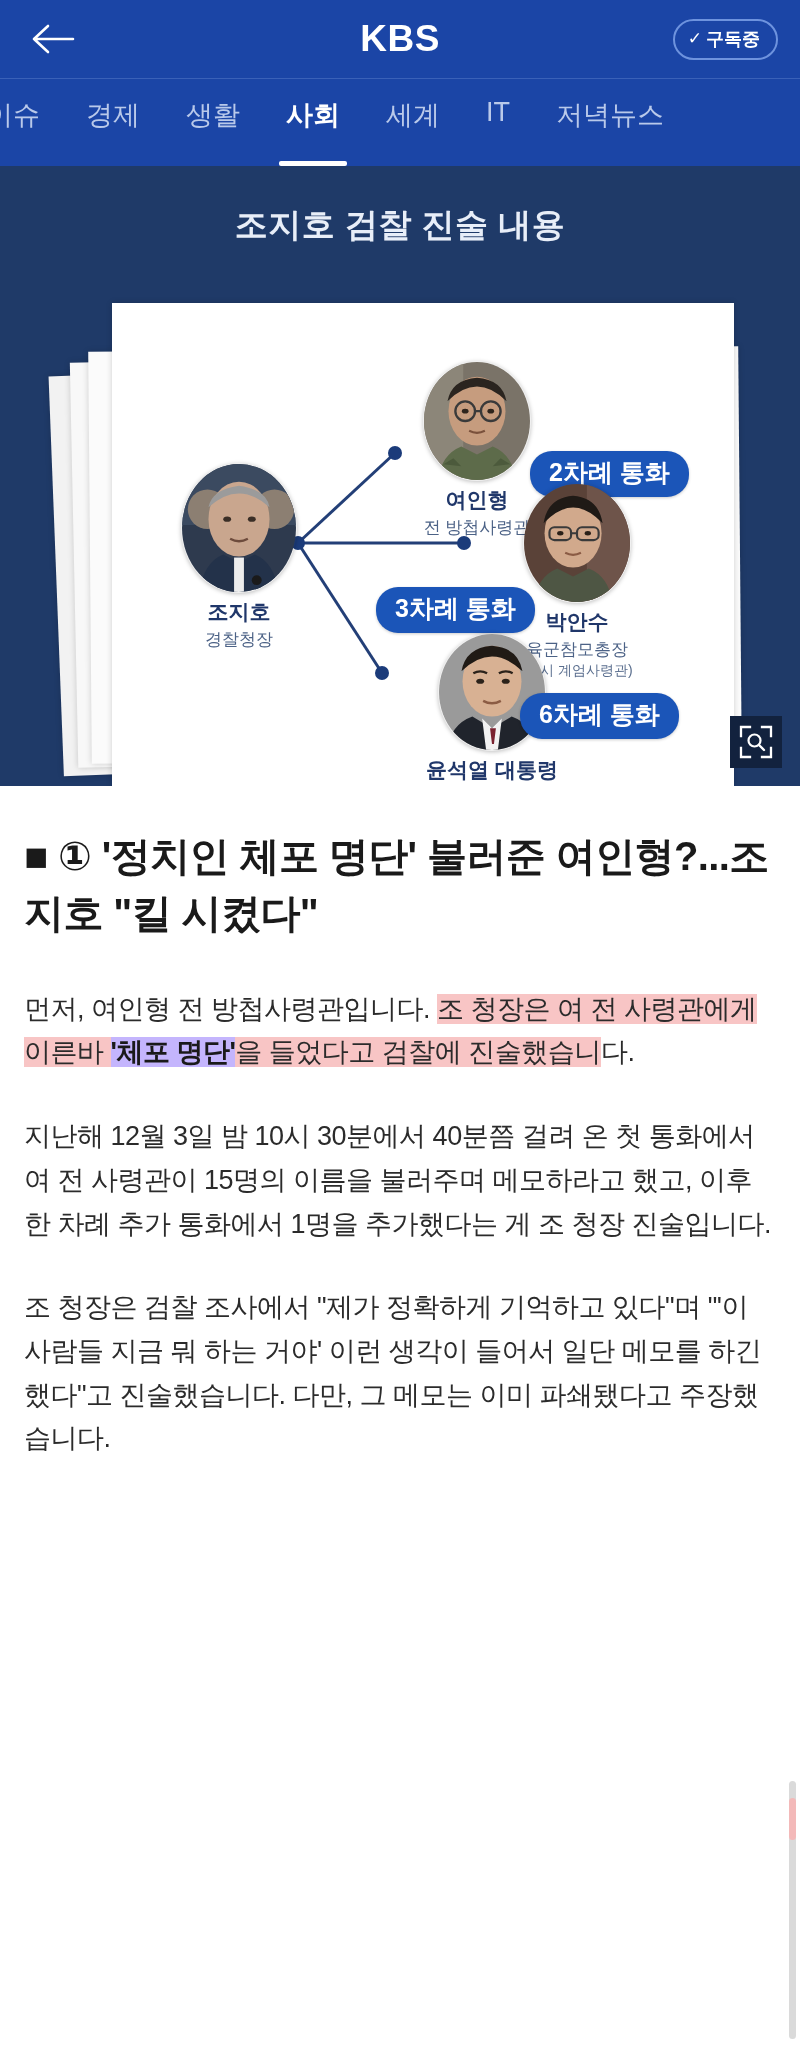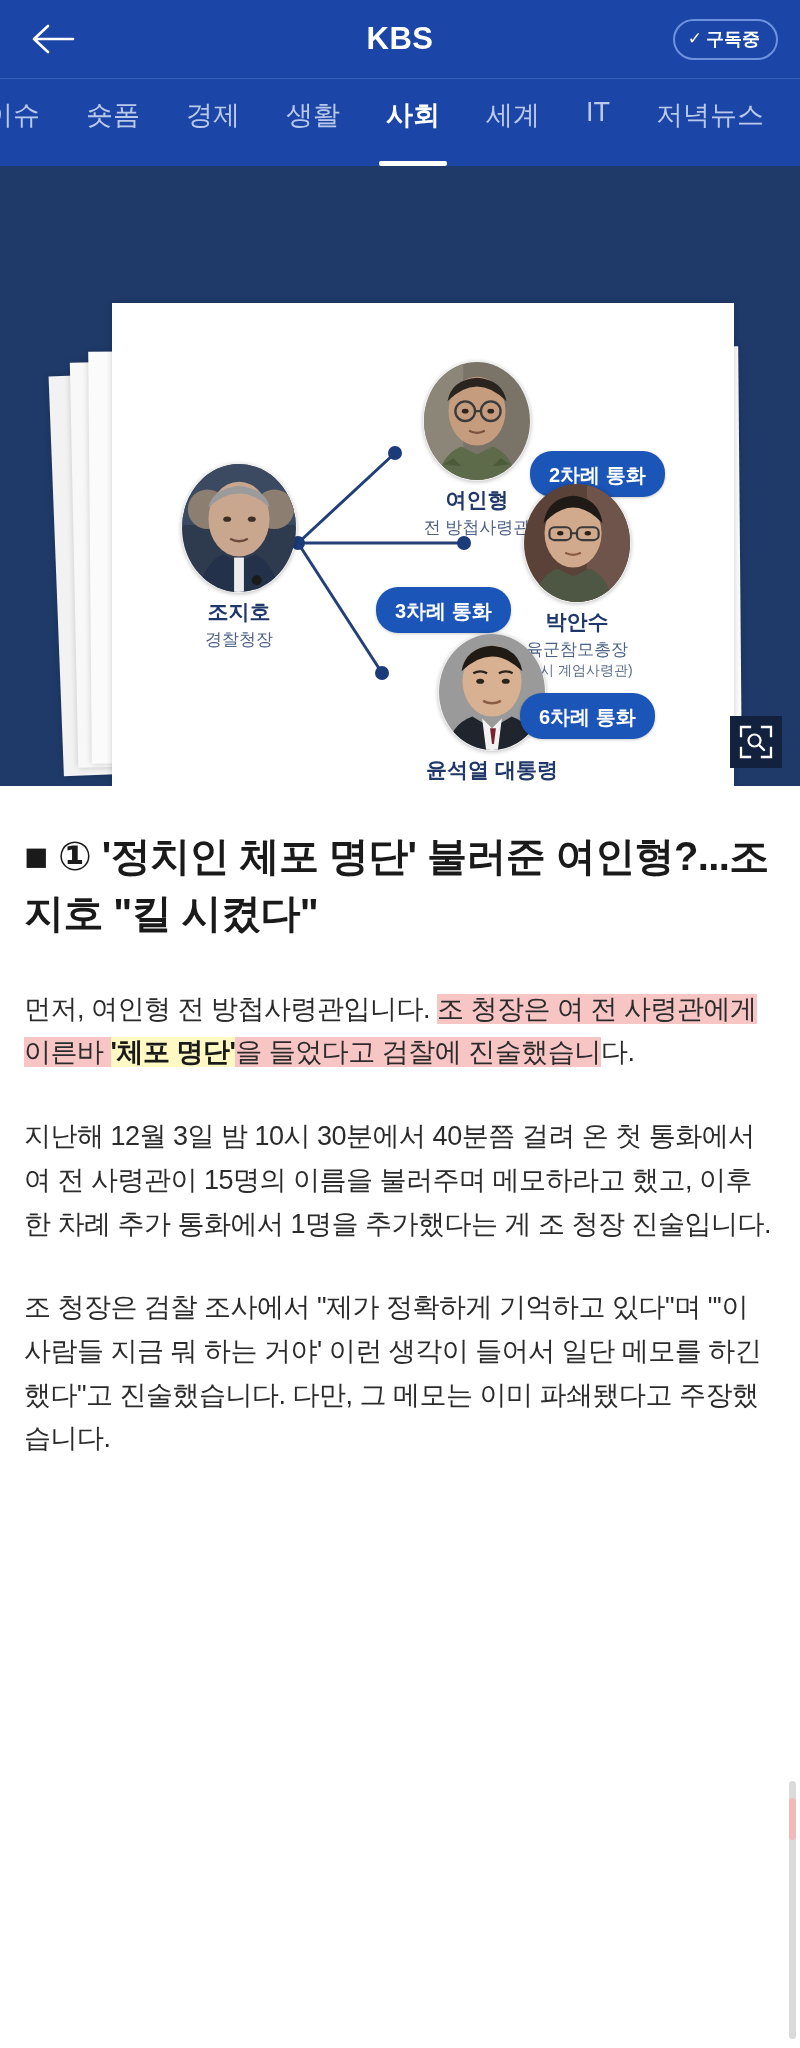--- a/index.html
+++ b/index.html
@@ -34,21 +34,21 @@
     align-items: center;
     justify-content: center;
     cursor: pointer;
     flex: 0 0 auto;
   }
   .brand-title {
     position: absolute;
     left: 0; right: 0;
     text-align: center;
     color: #ffffff;
-    font-size: 31px;
+    font-size: 37px;
     font-weight: bold;
     letter-spacing: 0.5px;
     pointer-events: none;
   }
   .subscribe-btn {
     margin-left: auto;
     display: flex;
     align-items: center;
     gap: 4px;
     border: 2px solid #6E93DE;
@@ -163,24 +163,24 @@
     color: #5A6E8E;
     font-size: 14px;
     margin-top: 1px;
     white-space: nowrap;
   }
 
   .badge {
     position: absolute;
     background: #1B55B8;
     color: #ffffff;
-    font-size: 20px;
+    font-size: 25px;
     font-weight: bold;
     border-radius: 22px;
-    padding: 11px 19px 8px;
+    padding: 5px 19px 8px;
     white-space: nowrap;
     box-shadow: 0 1px 3px rgba(0,0,0,0.2);
   }
 
   .zoom-icon-btn {
     position: absolute;
     right: 18px;
     bottom: 18px;
     width: 52px;
     height: 52px;
@@ -205,21 +205,21 @@
     margin-bottom: 46px;
   }
   .para {
     font-size: 27px;
     color: #2B2B2B;
     line-height: 1.62;
     letter-spacing: -0.5px;
     margin-bottom: 40px;
   }
   .hl { background: #F8C5C5; }
-  .hl-b { background: #fef9c3; font-weight: bold; color:#1a1a1a; }
+  .hl-b { background: #c4b5fd; font-weight: bold; color:#1a1a1a; }
 
   .scrollbar-track {
     position: absolute;
     right: 4px;
     top: 995px;
     width: 7px;
     height: 258px;
     background: #DADADA;
     border-radius: 4px;
   }
@@ -247,31 +247,31 @@
     <div class="brand-title">KBS</div>
     <div class="subscribe-btn">
       <span class="check-glyph">✓</span>
       <span>구독중</span>
     </div>
   </div>
 
   <div class="tabbar-wrap">
     <div class="tabbar" id="tabbar">
         <div class="tab clipped-left">이슈</div>
-        <div class="tab">숏폼</div>
         <div class="tab">경제</div>
         <div class="tab">생활</div>
         <div class="tab active">사회</div>
         <div class="tab">세계</div>
         <div class="tab">IT</div>
         <div class="tab">저녁뉴스</div>
       </div>
   </div>
 
   <div class="info-card">
+    <div class="info-title">조지호 검찰 진술 내용</div>
 
     <div class="paper-stack">
       <div class="sheet s1"></div>
       <div class="sheet s2"></div>
       <div class="sheet s3"></div>
       <div class="sheet main"></div>
     </div>
 
     <div class="diagram">
       <svg viewBox="0 0 622 483" preserveAspectRatio="none">

